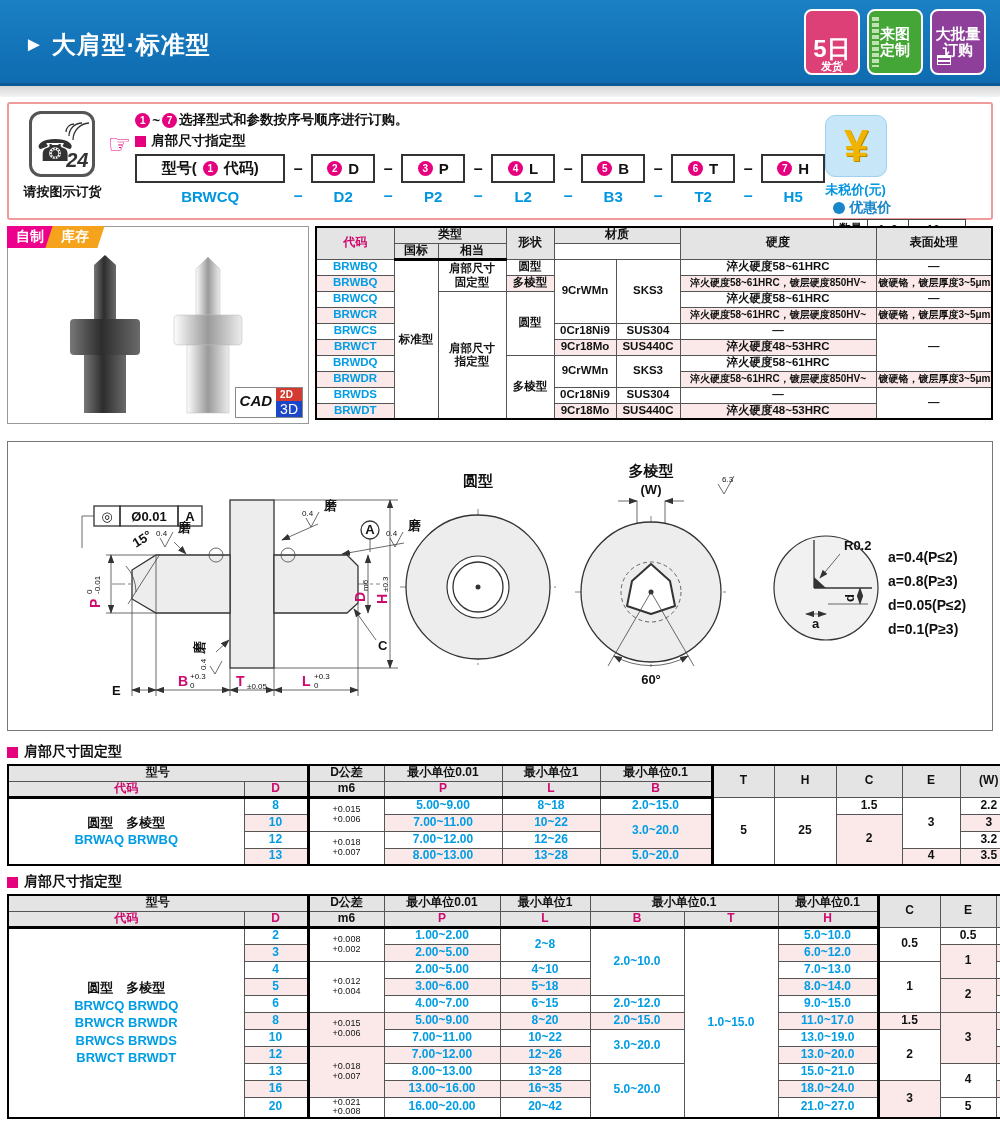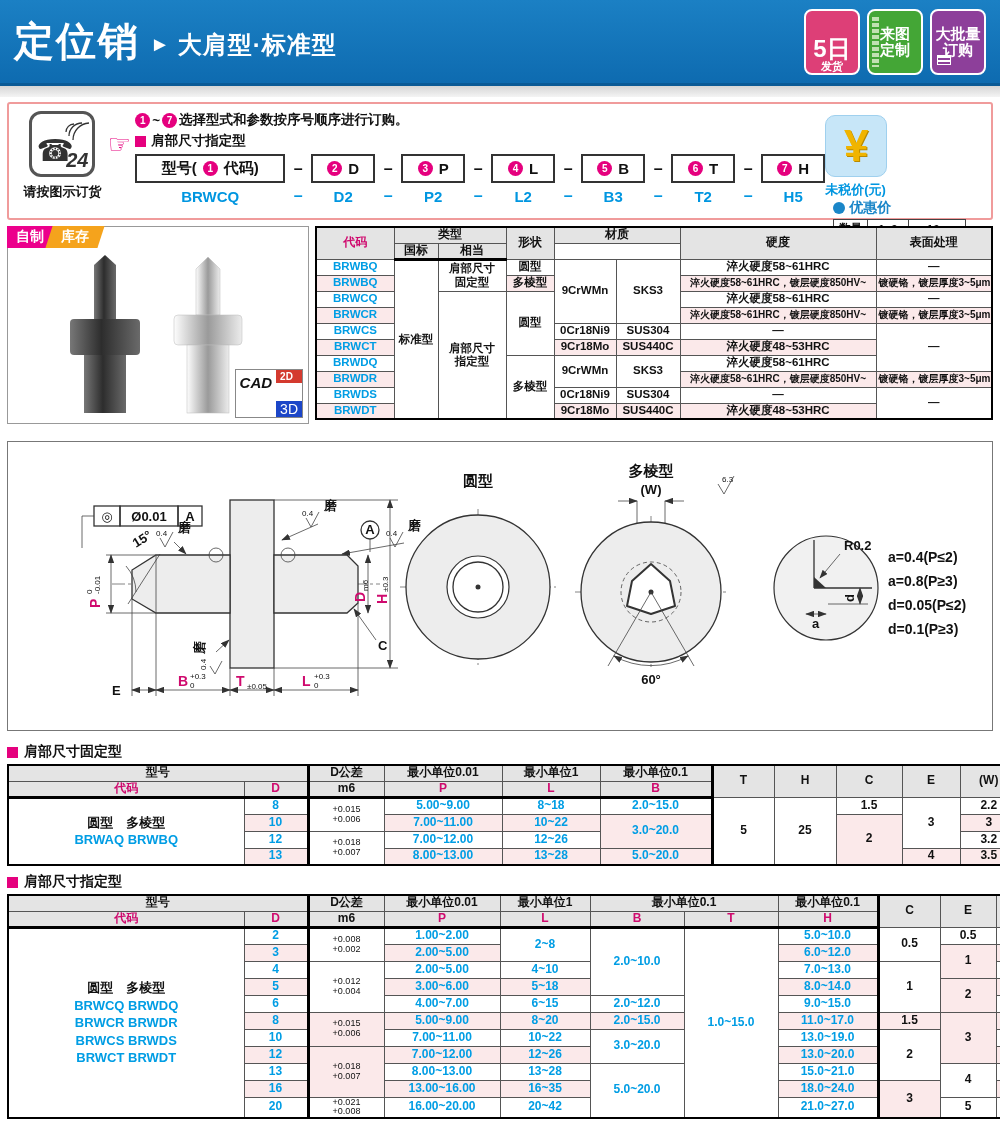--- a/index.html
+++ b/index.html
@@ -58,21 +58,21 @@
   .untaxed{color:#0096e0;font-size:13px;font-weight:800;margin-top:4px;}
   
   .mainrow{margin:6px 7px 0;display:flex;gap:6px;}
   .photobox{width:302px;height:198px;border:1px solid #999;position:relative;background:#fff;flex:none;}
   .madebadges{position:absolute;left:-1px;top:-1px;display:flex;font-size:14px;font-weight:800;color:#fff;}
   .made1{background:#ec008c;padding:2px 9px;}
   .made2{background:#f5a31c;padding:2px 12px;transform:skewX(-18deg);margin-left:-4px;}
   .made2 span{display:inline-block;transform:skewX(18deg);}
   .cadbadge{position:absolute;right:5px;bottom:5px;display:flex;align-items:stretch;border:1px solid #888;background:#fff;}
   .cadtxt{font-size:15px;font-weight:900;font-style:italic;padding:4px 4px;}
-  .cadcol{display:flex;flex-direction:column;gap:18px;}
+  .cadcol{display:flex;flex-direction:column;}
   .cad2d{background:#d43a2f;color:#fff;font-size:10px;font-weight:800;padding:1px 4px;}
   .cad3d{background:#1c46c8;color:#fff;font-size:14px;font-weight:400;padding:0 4px;}
   .specwrap{flex:1;}
   
   table.t{border-collapse:collapse;table-layout:fixed;width:100%;border:2px solid #000;}
   .t th,.t td{border:1px solid #555;text-align:center;padding:0 2px;font-weight:800;font-size:12px;
     line-height:1.15;overflow:hidden;white-space:nowrap;}
   .t thead th{background:#e4e4e4;height:16px;}
   .t thead tr:last-child th{border-bottom:3px solid #000;}
   .t tbody td{height:17px;}
@@ -100,21 +100,20 @@
   .cl{stroke:#666;stroke-width:0.8;stroke-dasharray:13 3 3 3;fill:none;}
   .dsh{stroke:#555;stroke-width:0.9;stroke-dasharray:4 3;fill:none;}
   
   .sechead{display:flex;align-items:center;gap:6px;font-size:14px;font-weight:800;margin:12px 7px 3px;}
   .dimwrap{margin:0 7px;}
 </style>
 </head>
 <body>
 
 <div class="topbar">
-  <span class="title-main">定位销</span>
   <span class="title-arrow">►</span>
   <span class="title-sub">大肩型·标准型</span>
   <div class="badges">
     <div class="badge pink">
       <span class="big">5日</span>
       <span class="small">发货</span>
     </div>
     <div class="badge green">
       <span class="ruler"></span>
       <span class="mid">来图</span>

